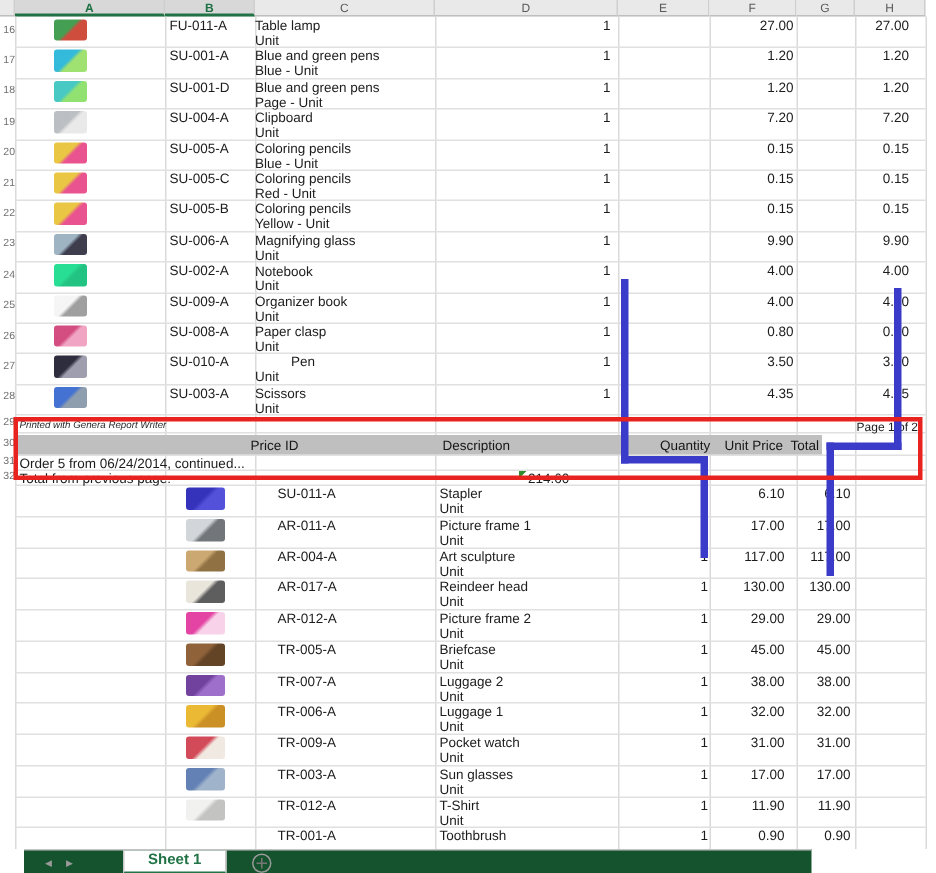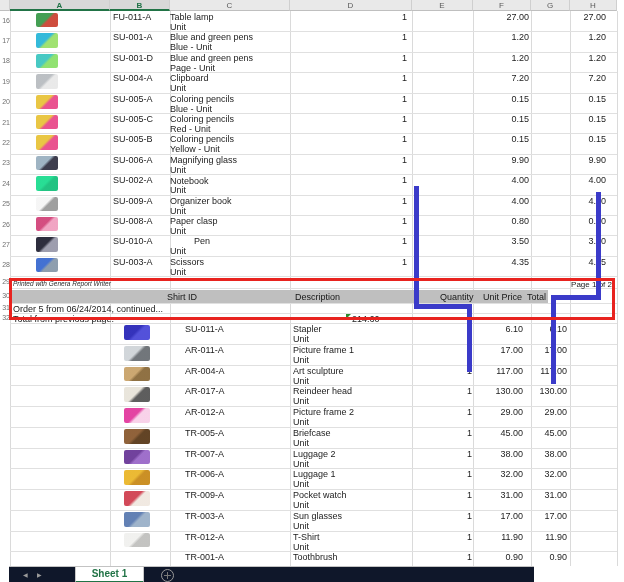--- a/index.html
+++ b/index.html
@@ -18,21 +18,21 @@
   .bandLbl{position:absolute;top:2px;font-size:9px;color:#161616;white-space:nowrap;}
   .blueSeg{background:#3b3bc9;z-index:25;}
   #redBox{left:9px;top:278px;width:606px;height:42px;border:3px solid #e8231f;box-sizing:border-box;z-index:30;}
   #printedNote{left:13px;top:280px;font-size:6.5px;font-style:italic;color:#2a2a2a;white-space:nowrap;}
   #pageInd{left:500px;top:280px;width:112px;text-align:right;font-size:8px;color:#1c1c1c;z-index:5;}
   #bandRow{left:12px;top:290px;width:536px;height:13px;}
   #contLine{left:13px;top:304px;}
   #prevLabel{left:13px;top:314px;}
   #prevValue{left:352px;top:314px;}
   #errTri{left:346px;top:314px;width:0;height:0;border-top:5px solid #2e8b2e;border-right:5px solid transparent;}
-  #tabbar{left:9px;top:566px;width:525px;height:16px;background:#0f172a;border-top:1px solid #c3c3c3;z-index:40;}
+  #tabbar{left:16px;top:566px;width:525px;height:16px;background:#14532d;border-top:1px solid #c3c3c3;z-index:40;}
   .navArrow{position:absolute;top:4px;font-size:6px;color:#9a9a9a;}
   #sheetTab{position:absolute;left:66px;top:0;width:67px;height:14px;background:#fff;
     border-left:1px solid #c9c9c9;border-right:1px solid #c9c9c9;border-bottom:2px solid #217346;
     color:#217346;font-weight:bold;font-size:10px;text-align:center;line-height:14px;}
   #plusBtn{position:absolute;left:152px;top:2px;width:11px;height:11px;border:1px solid #9a9a9a;border-radius:50%;}
   #plusBtn::before{content:"";position:absolute;left:2px;top:5px;width:7px;height:1px;background:#777;}
   #plusBtn::after{content:"";position:absolute;left:5px;top:2px;width:1px;height:7px;background:#777;}
   .cornerBox{left:0;top:0;width:10px;height:11px;background:#e9e9e9;border-right:1px solid #cfcfcf;
     border-bottom:1px solid #bfbfbf;box-sizing:border-box;}
   .icon{border-radius:2px;opacity:0.95;}
@@ -228,21 +228,21 @@
         <div class="cellText" style="position: absolute; left: 170px; top: 11px;">Unit</div>
         <div class="cellText num" style="position: absolute; left: 367px; top: 1px; width: 40px;">1</div>
         <div class="cellText num" style="position: absolute; left: 474px; top: 1px; width: 55px;">4.35</div>
         <div class="cellText num" style="position: absolute; left: 551px; top: 1px; width: 55px;">4.35</div>
       </div>
     </div>
 
   <div id="printedNote" class="abs">Printed with Genera Report Writer</div>
   <div id="pageInd" class="abs">Page 1 of 2</div>
   <div id="bandRow" class="abs band" style="background: rgb(191, 191, 191);">
-    <span class="bandLbl" style="left:155px;">Shirt ID</span>
+    <span class="bandLbl" style="left:155px;">Price ID</span>
     <span class="bandLbl" style="left:283px;">Description</span>
     <span class="bandLbl" style="left:428px;">Quantity</span>
     <span class="bandLbl" style="left:471px;">Unit Price</span>
     <span class="bandLbl" style="left:515px;">Total</span>
   </div>
   <div id="contLine" class="abs cellText">Order 5 from 06/24/2014, continued...</div>
   <div id="prevLabel" class="abs cellText">Total from previous page:</div>
   <div id="errTri" class="abs"></div>
   <div id="prevValue" class="abs cellText">214.60</div>
 

